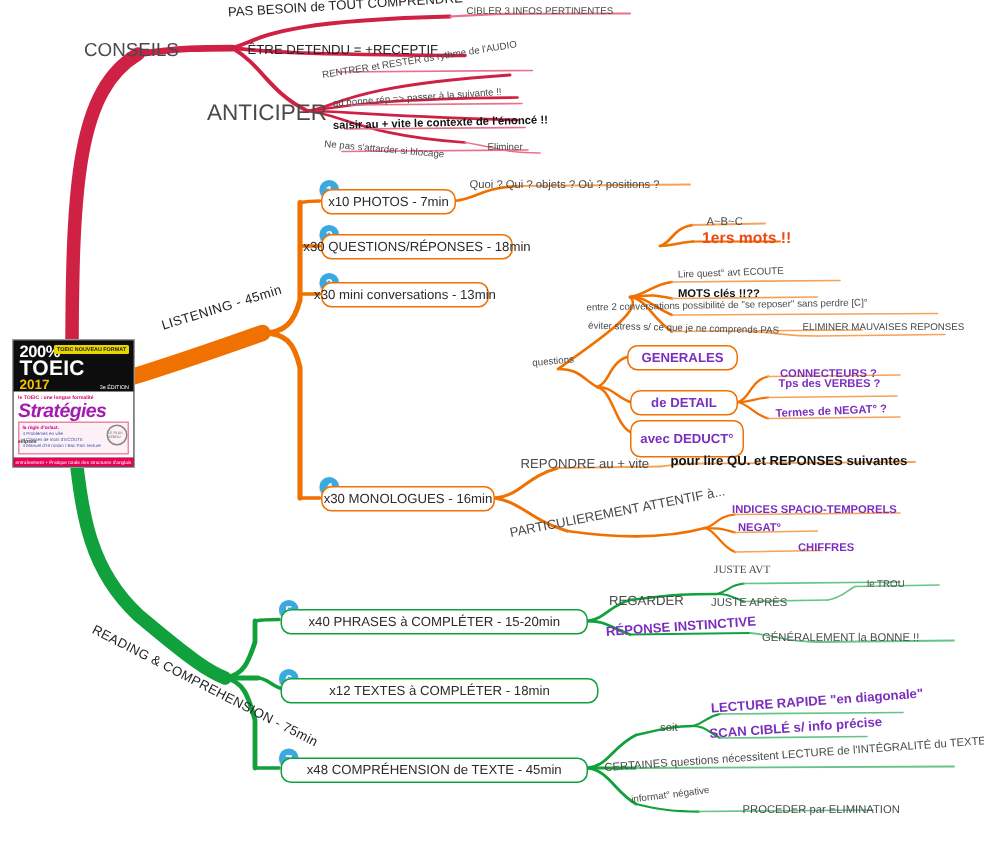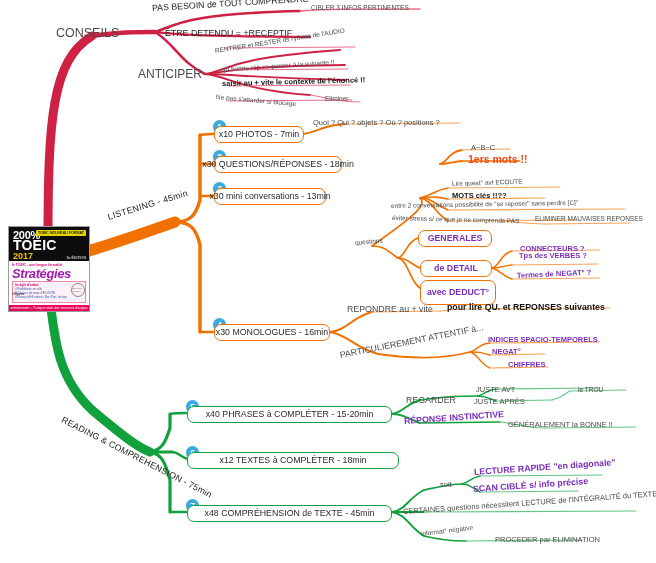--- a/index.html
+++ b/index.html
@@ -11,21 +11,21 @@
   .lbl{position:absolute;white-space:nowrap;line-height:1;}
   .t-dark     {color:#232323;}
   .t-darkbold {color:#131313;font-weight:bold;}
   .t-grey     {color:#4a4a4a;}
   .t-purple   {color:#7b2fbd;font-weight:bold;}
   .t-orangeR  {color:#ef4a14;font-weight:bold;}
 
   .s7  {font-size:6.5px;}
   .s8  {font-size:7.5px;}
   .s9  {font-size:8.8px;}
-  .s10 {font-size:12px;}
+  .s10 {font-size:15px;}
   .s11 {font-size:10.5px;}
   .s13 {font-size:12.5px;}
 
   
   .nodebox{position:absolute;white-space:nowrap;display:flex;align-items:center;
            justify-content:center;border-radius:7px;background:#ffffff;
            box-sizing:border-box;line-height:1;}
   .nb-orange{border:1.6px solid #f07000;color:#2b2b2b;}
   .nb-green {border:1.6px solid #11a13c;color:#2b2b2b;}
   .nb-orange2{border:1.6px solid #f07000;color:#7b2fbd;font-weight:bold;}
@@ -255,29 +255,29 @@
 
   <div class="badge" style="left:213px;top:318px;">4</div>
   <div class="nodebox nb-orange s9" style="left:214px;top:324px;width:116px;height:17px;">x30 MONOLOGUES - 16min</div>
 
   <div class="lbl s9 t-grey" style="left:347px;top:305px;">REPONDRE au + vite</div>
   <div class="lbl s9 t-darkbold" style="left:447px;top:303px;">pour lire QU. et REPONSES suivantes</div>
   <div class="lbl s9 t-grey" style="left:340px;top:351px;transform:rotate(-11deg);transform-origin:left center;">PARTICULIEREMENT ATTENTIF à...</div>
 
   <div class="lbl s8 t-purple" style="left:488px;top:336px;">INDICES SPACIO-TEMPORELS</div>
   <div class="lbl s8 t-purple" style="left:492px;top:348px;">NEGAT°</div>
-  <div class="lbl s8 t-purple" style="left:508px;top:361px;">CHIFFRES</div>
+  <div class="lbl s8 t-purple" style="left:484px;top:361px;padding-left:48px;">CHIFFRES</div>
 
   <div class="lbl s9 t-dark" style="left:62px;top:415px;transform:rotate(27deg);transform-origin:left center;letter-spacing:.2px;">READING &amp; COMPREHENSION - 75min</div>
 
   <div class="badge" style="left:186px;top:400px;">5</div>
   <div class="nodebox nb-green s9" style="left:187px;top:406px;width:205px;height:17px;">x40 PHRASES à COMPLÉTER - 15-20min</div>
 
   <div class="lbl s9 t-grey" style="left:406px;top:396px;">REGARDER</div>
-  <div class="lbl s8 t-grey" style="left:476px;top:386px;">JUSTE AVT</div>
+  <div class="lbl s8 t-grey" style="left:476px;top:376px;font-family:Liberation Serif, serif;">JUSTE AVT</div>
   <div class="lbl s7 t-grey" style="left:578px;top:387px;">le TROU</div>
   <div class="lbl s8 t-grey" style="left:474px;top:398px;">JUSTE APRÈS</div>
 
   <div class="lbl s9 t-purple" style="left:404px;top:417px;transform:rotate(-4deg);transform-origin:left center;">RÉPONSE INSTINCTIVE</div>
   <div class="lbl s8 t-grey" style="left:508px;top:421px;">GÉNÉRALEMENT la BONNE !!</div>
 
   <div class="badge" style="left:186px;top:446px;">6</div>
   <div class="nodebox nb-green s9" style="left:187px;top:452px;width:212px;height:17px;text-align:right;">x12 TEXTES à COMPLÉTER - 18min</div>
 
   <div class="badge" style="left:186px;top:499px;">7</div>

